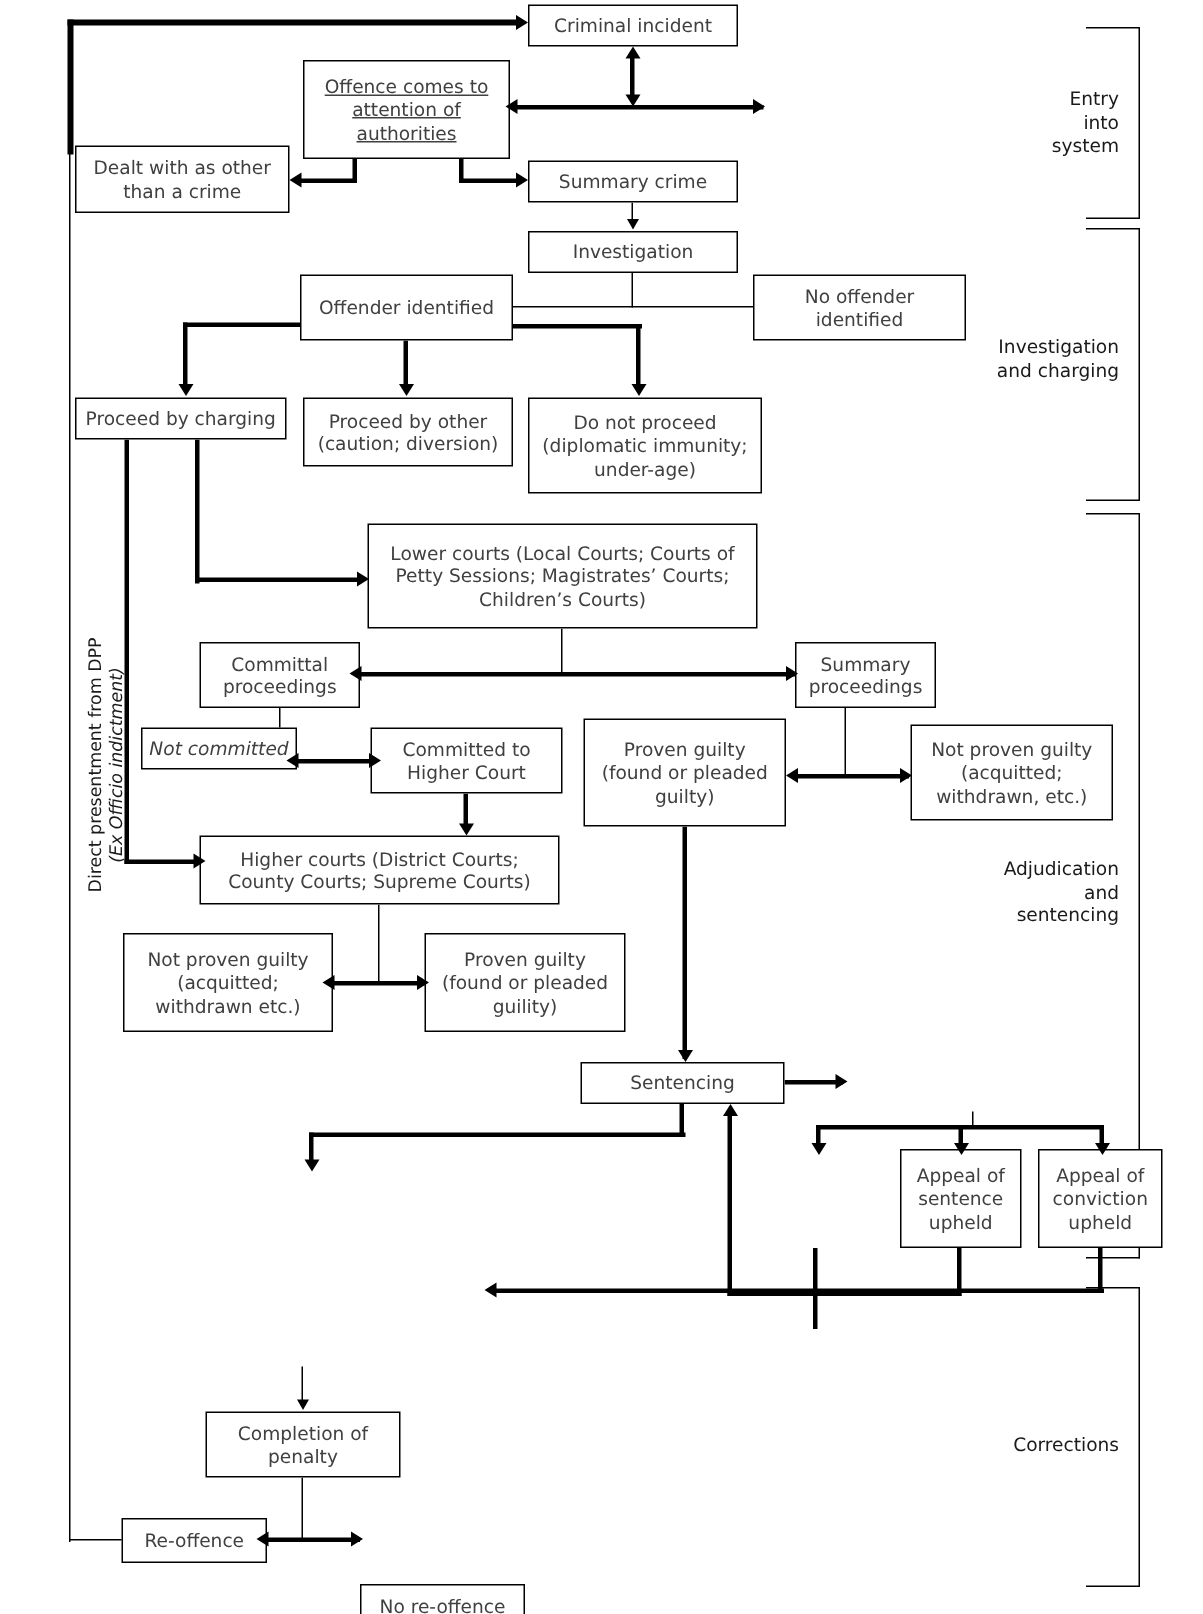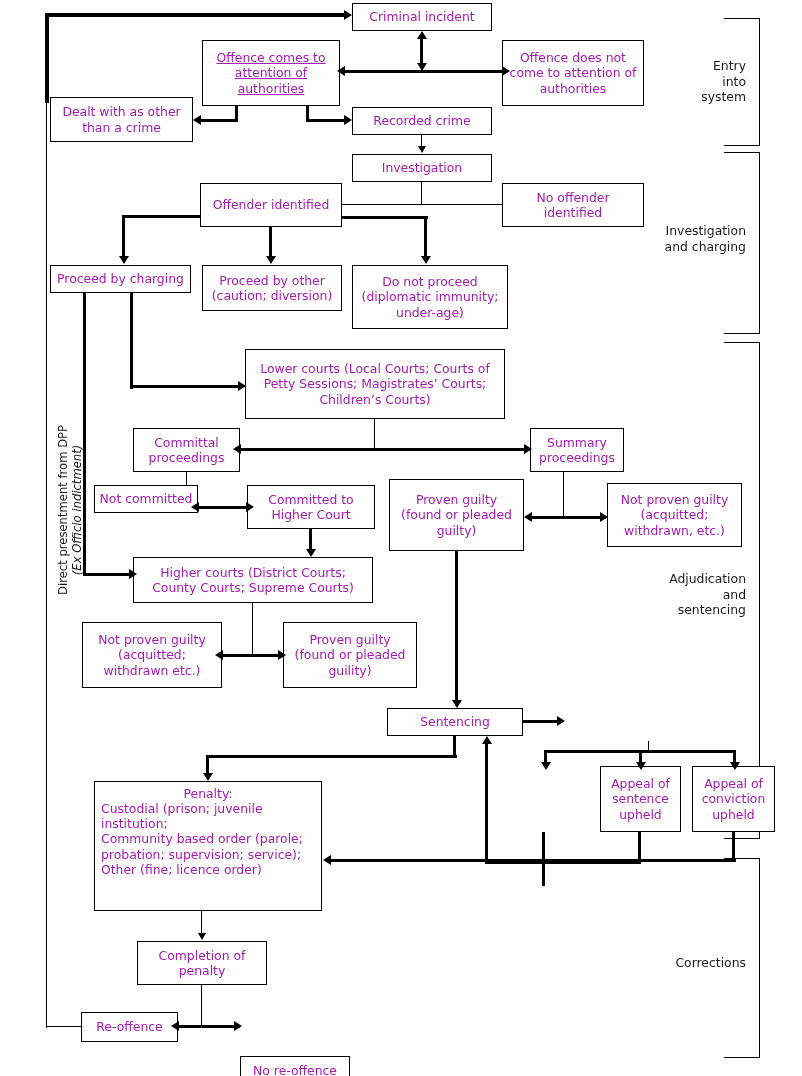--- a/index.html
+++ b/index.html
@@ -1,20 +1,20 @@
 <!DOCTYPE html>
 <html><head>
 <meta charset="utf-8">
 <style>
   html,body{margin:0;padding:0;background:#fff;}
   body{font-family:"DejaVu Sans","Liberation Sans",sans-serif;}
   #stage{position:relative;width:802px;height:1076px;background:#fff;overflow:hidden;}
   .box{position:absolute;border:1.2px solid #000;background:#fff;box-sizing:border-box;
        display:flex;align-items:center;justify-content:center;text-align:center;
-       font-size:12.4px;color:#a21caf;line-height:1.22;padding:2px 4px;z-index:5;}
+       font-size:12.4px;color:#404040;line-height:1.22;padding:2px 4px;z-index:5;}
   .box.left{text-align:left;justify-content:flex-start;display:block;padding:4px 6px;}
   .box .ttl{display:block;text-align:center;}
   .ln{position:absolute;background:#000;z-index:2;}
   .ln.t{background:#000;}
   .ar{position:absolute;width:0;height:0;z-index:6;}
   .ar.down{border-left:5px solid transparent;border-right:5px solid transparent;border-top:8px solid #000;}
   .ar.up{border-left:5px solid transparent;border-right:5px solid transparent;border-bottom:8px solid #000;}
   .ar.right{border-top:5px solid transparent;border-bottom:5px solid transparent;border-left:8px solid #000;}
   .ar.left{border-top:5px solid transparent;border-bottom:5px solid transparent;border-right:8px solid #000;}
   .ar.dn{border-left:4px solid transparent;border-right:4px solid transparent;border-top:7px solid #000;}
@@ -67,32 +67,31 @@
 
   <div class="ln t" style="left:420px;top:38px;width:3.4px;height:27px;"></div>
   <div class="ar up" style="left:417px;top:31px;"></div>
   <div class="ar down" style="left:417px;top:63px;"></div>
 
   <div class="ln t" style="left:344px;top:70px;width:165px;height:3.4px;"></div>
   <div class="ar left" style="left:337px;top:66px;"></div>
   <div class="ar right" style="left:502px;top:66px;"></div>
 
   <div class="box" style="left:202px;top:40px;width:138px;height:66px;text-decoration:underline;">Offence comes to attention of authorities</div>
-  <div class="box" style="left:502px;top:40px;width:142px;height:66px;">Offence does not come to attention of authorities</div>
 
   <div class="ln t" style="left:235px;top:106px;width:3.4px;height:16px;"></div>
   <div class="ln t" style="left:200px;top:119px;width:38px;height:3.4px;"></div>
   <div class="ar left" style="left:193px;top:115px;"></div>
 
   <div class="ln t" style="left:306px;top:106px;width:3.4px;height:16px;"></div>
   <div class="ln t" style="left:306px;top:119px;width:40px;height:3.4px;"></div>
   <div class="ar right" style="left:344px;top:115px;"></div>
 
   <div class="box" style="left:50px;top:97px;width:143px;height:45px;">Dealt with as other than a crime</div>
-  <div class="box" style="left:352px;top:107px;width:140px;height:28px;">Recorded crime</div>
+  <div class="box" style="left:352px;top:107px;width:140px;height:28px;">Summary crime</div>
 
   <div class="ln" style="left:421px;top:135px;width:1.4px;height:13px;"></div>
   <div class="ar dn" style="left:418px;top:146px;"></div>
 
   <div class="box" style="left:352px;top:154px;width:140px;height:28px;">Investigation</div>
 
   <div class="ln" style="left:421px;top:182px;width:1.4px;height:23px;"></div>
   <div class="ln" style="left:340px;top:204px;width:164px;height:1.4px;"></div>
 
   <div class="box" style="left:200px;top:183px;width:142px;height:44px;">Offender identified</div>
@@ -134,21 +133,21 @@
   <div class="ar right" style="left:524px;top:444px;"></div>
 
   <div class="box" style="left:133px;top:428px;width:107px;height:44px;">Committal proceedings</div>
   <div class="box" style="left:530px;top:428px;width:94px;height:44px;">Summary proceedings</div>
 
   <div class="ln" style="left:186px;top:472px;width:1.4px;height:35px;"></div>
   <div class="ln t" style="left:198px;top:506px;width:55px;height:3.4px;"></div>
   <div class="ar left" style="left:191px;top:502px;"></div>
   <div class="ar right" style="left:246px;top:502px;"></div>
 
-  <div class="box" style="left:94px;top:485px;width:104px;height:28px;">Not committed</div>
+  <div class="box" style="left:94px;top:485px;width:104px;height:28px;font-style:italic;">Not committed</div>
   <div class="box" style="left:247px;top:485px;width:128px;height:44px;">Committed to Higher Court</div>
 
   <div class="ln t" style="left:309px;top:529px;width:3.4px;height:22px;"></div>
   <div class="ar down" style="left:306px;top:549px;"></div>
 
   <div class="ln" style="left:563px;top:472px;width:1.4px;height:45px;"></div>
   <div class="ln t" style="left:531px;top:516px;width:75px;height:3.4px;"></div>
   <div class="ar left" style="left:524px;top:512px;"></div>
   <div class="ar right" style="left:600px;top:512px;"></div>
 
@@ -194,28 +193,20 @@
 
   <div class="ln t" style="left:732px;top:832px;width:3.4px;height:30px;"></div>
   <div class="ln t" style="left:330px;top:859px;width:406px;height:3.4px;"></div>
   <div class="ar left" style="left:323px;top:855px;"></div>
 
   <div class="ln t" style="left:453px;top:736px;width:3.4px;height:22px;"></div>
   <div class="ln t" style="left:206px;top:755px;width:251px;height:3.4px;"></div>
   <div class="ln t" style="left:206px;top:755px;width:3.4px;height:22px;"></div>
   <div class="ar down" style="left:203px;top:773px;"></div>
 
-  <div class="box left" style="left:94px;top:781px;width:228px;height:130px;">
-    <span class="ttl">Penalty:</span>
-    <span>Custodial (prison; juvenile</span><br>
-    <span>institution;</span><br>
-    <span>Community based order (parole;</span><br>
-    <span>probation; supervision; service);</span><br>
-    <span>Other (fine; licence order)</span>
-  </div>
 
   <div class="ln" style="left:201px;top:911px;width:1.4px;height:24px;"></div>
   <div class="ar dn" style="left:198px;top:933px;"></div>
 
   <div class="box" style="left:137px;top:941px;width:130px;height:44px;">Completion of penalty</div>
 
   <div class="ln" style="left:201px;top:985px;width:1.4px;height:42px;"></div>
   <div class="ln t" style="left:178px;top:1025px;width:62px;height:3.4px;"></div>
   <div class="ar left" style="left:171px;top:1021px;"></div>
   <div class="ar right" style="left:234px;top:1021px;"></div>

